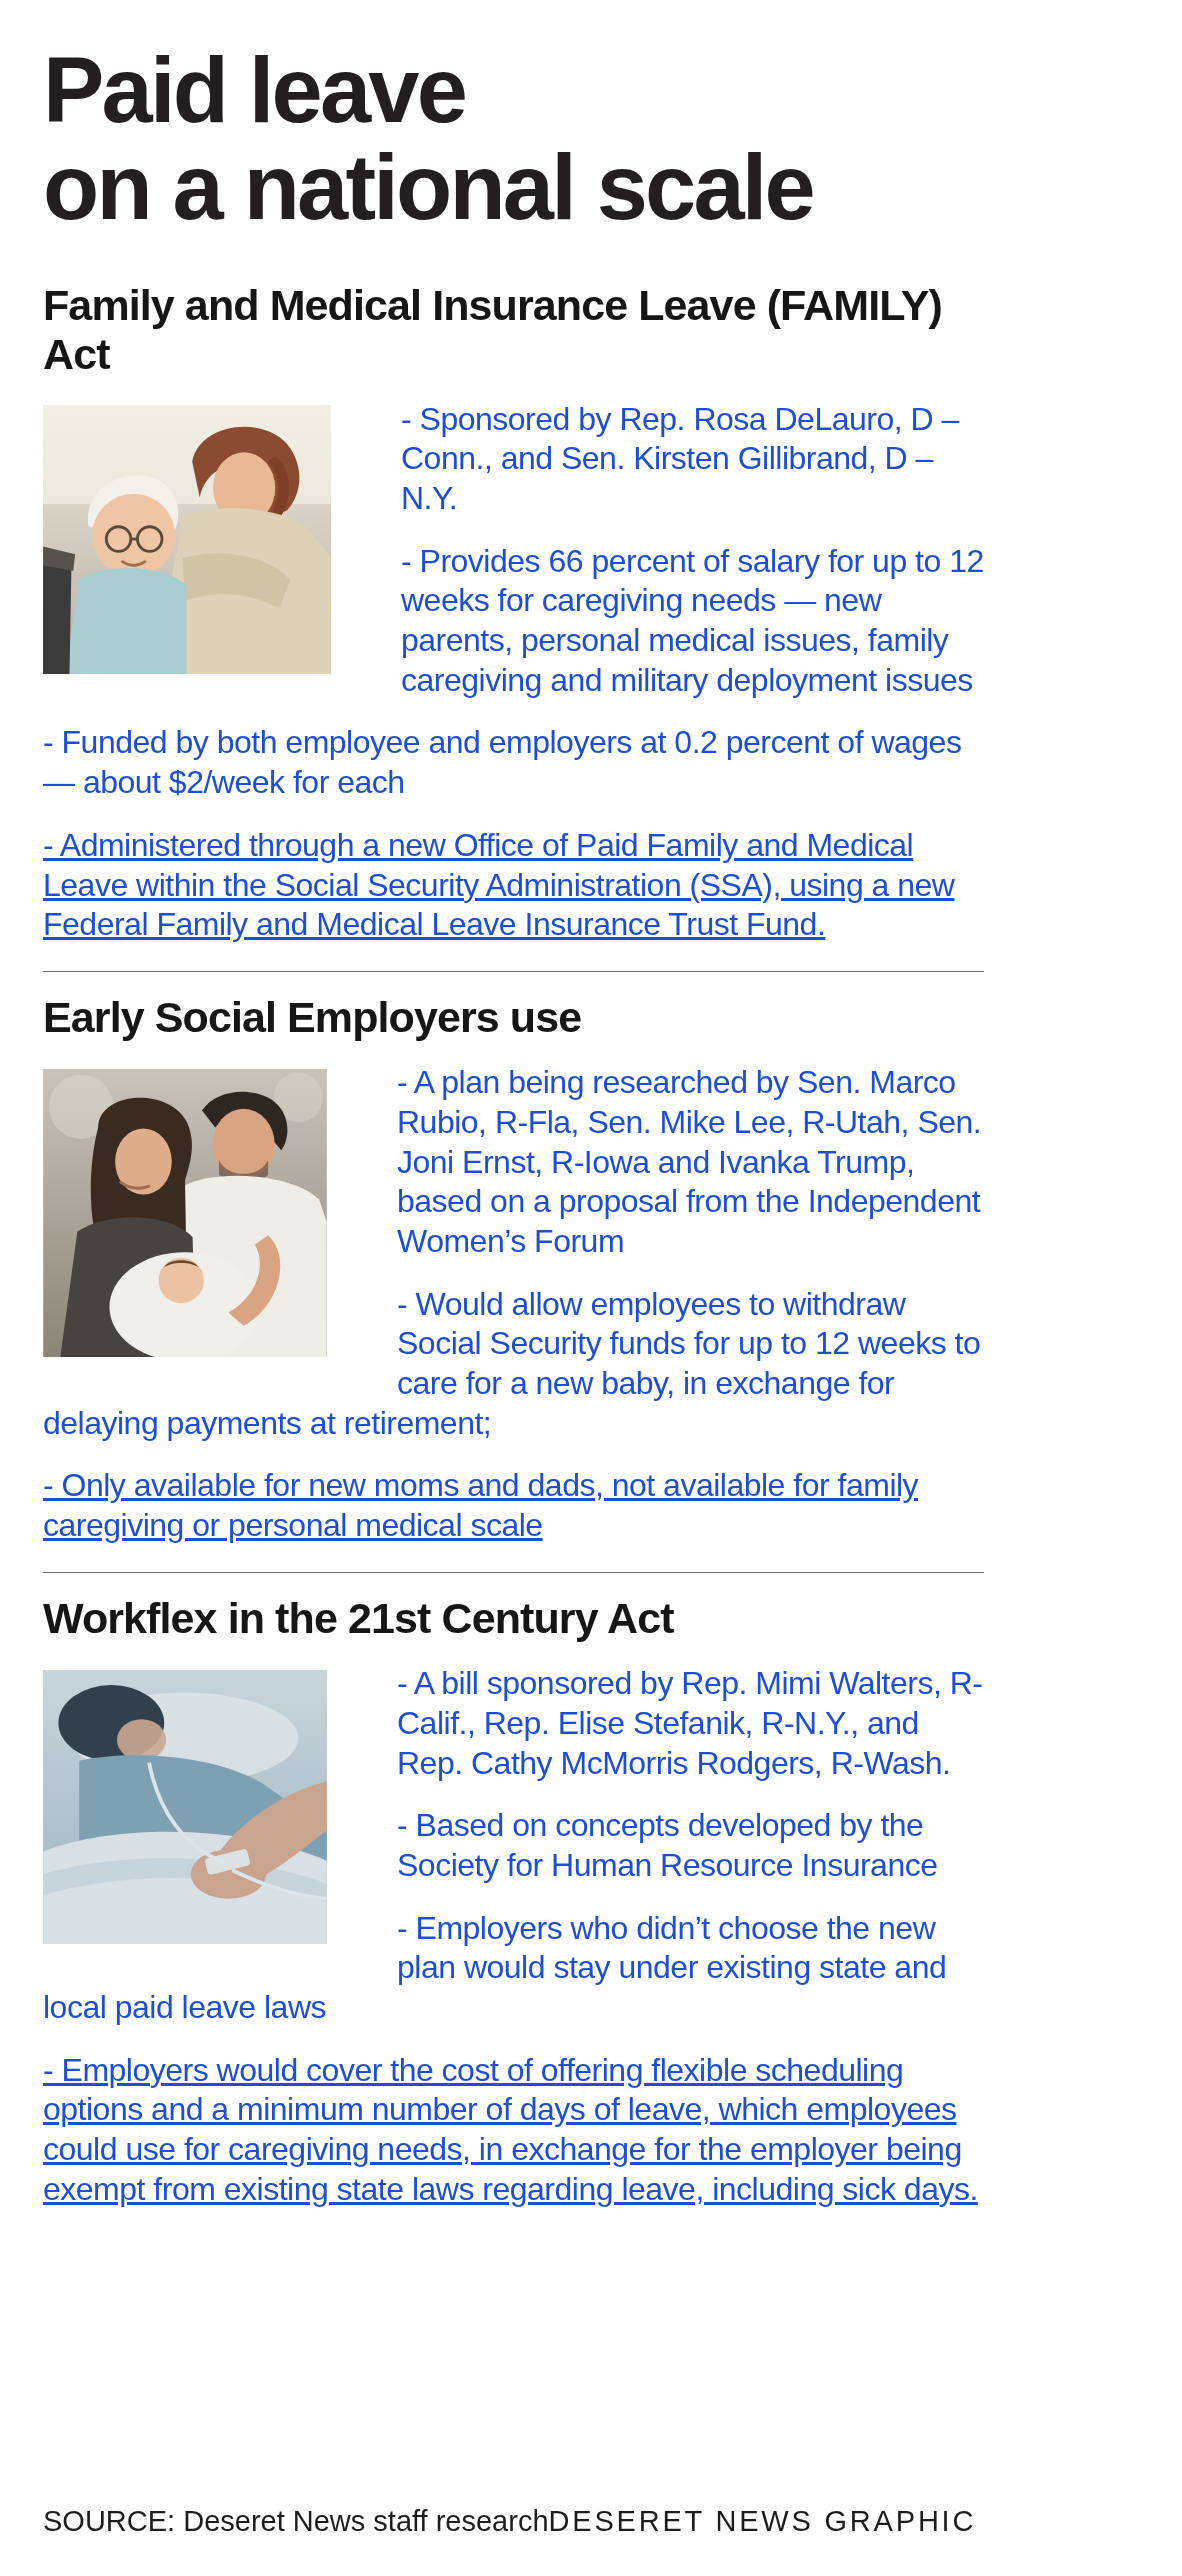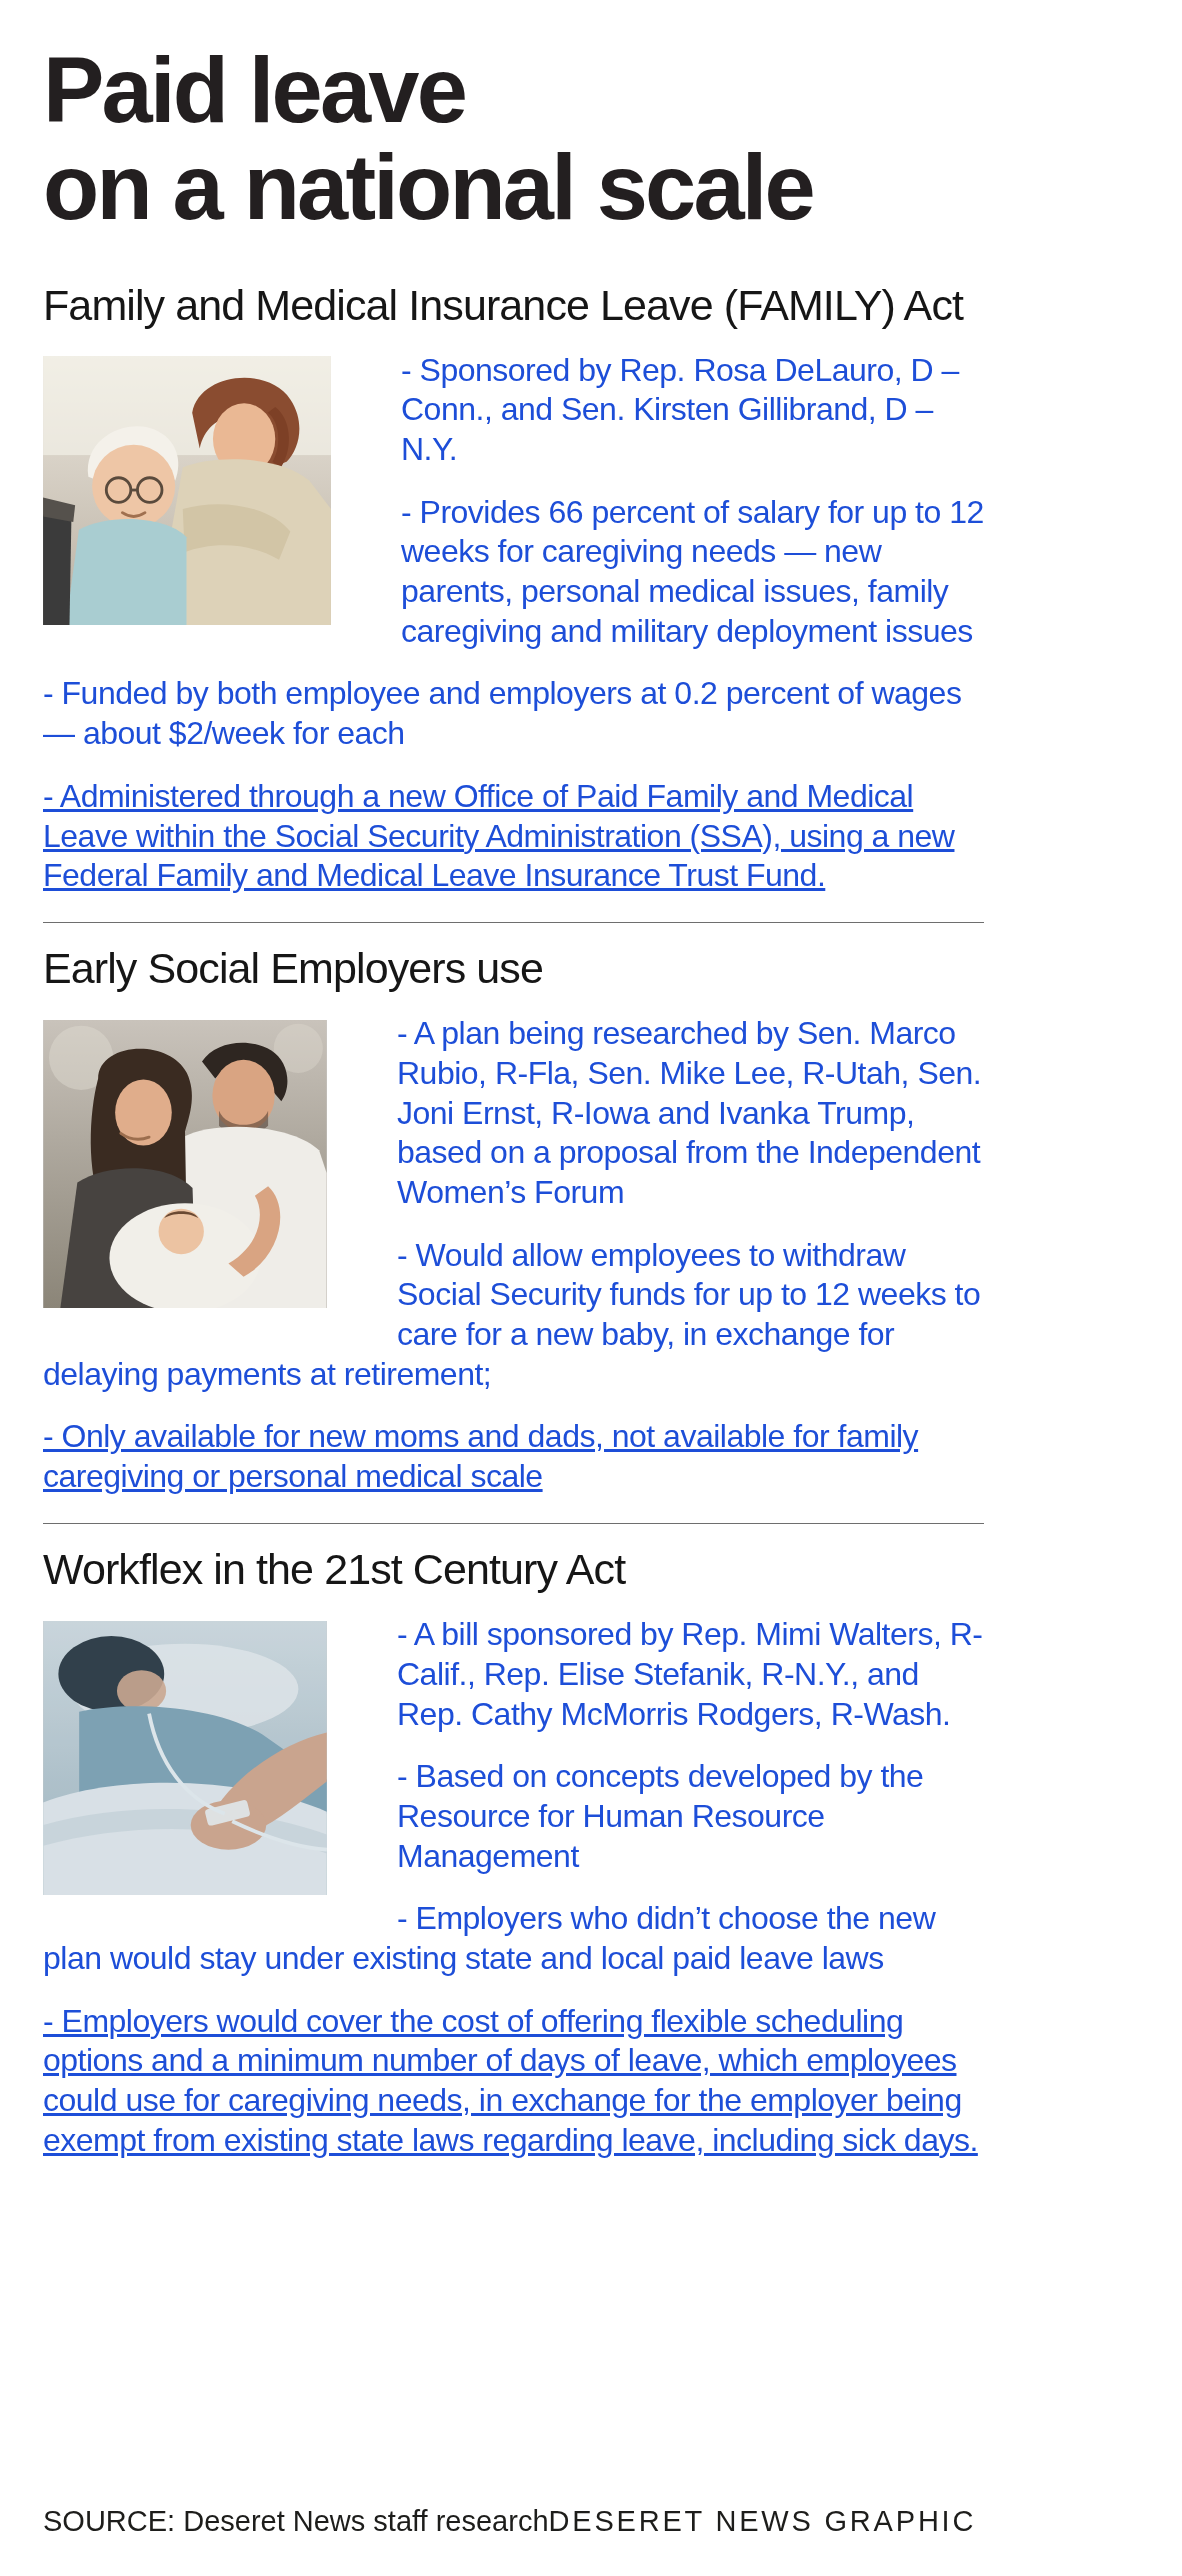--- a/index.html
+++ b/index.html
@@ -19,21 +19,21 @@
   h1.title {
     font-size: 92px;
     line-height: 1.05;
     font-weight: bold;
     letter-spacing: -2.8px;
     color: #231f20;
     margin-bottom: 24.6px;
   }
   h2.section-heading {
     font-size: 43px;
-    font-weight: normal;
+    font-weight: bold;
     letter-spacing: -0.9px;
     font-stretch: condensed;
     color: #161616;
     margin: 21px 0 21px 0;
   }
   section.topic { width: 100%; }
   section.topic::after { content: ""; display: block; clear: both; }
   .topic-body {
     font-size: 32px;
     line-height: 1.24;
@@ -179,21 +179,21 @@
 
           <path d="M300,118 C258,128 210,158 184,196 C174,212 180,228 196,232 C232,226 266,196 300,170 Z" fill="#d8a78a"></path>
           <ellipse cx="196" cy="216" rx="40" ry="26" fill="#d8a78a"></ellipse>
           <rect x="172" y="194" width="46" height="18" rx="4" fill="#f2f4f4" opacity="0.92" transform="rotate(-14 195 203)"></rect>
           <path d="M192,204 C150,188 122,150 112,98" fill="none" stroke="#eef3f5" stroke-width="4"></path>
           <path d="M200,212 C242,232 272,240 300,242" fill="none" stroke="#eef3f5" stroke-width="4"></path>
           <rect width="300" height="290" fill="#6f93a8" opacity="0.14"></rect>
         </svg>
       </span>
       <p>- A bill sponsored by Rep. Mimi Walters, R-Calif., Rep. Elise Stefanik, R-N.Y., and Rep. Cathy McMorris Rodgers, R-Wash.</p>
-      <p>- Based on concepts developed by the Resource for Human Resource Management</p>
+      <p>- Based on concepts developed by the Society for Human Resource Insurance</p>
       <p>- Employers who didn’t choose the new plan would stay under existing state and local paid leave laws</p>
       <p>- Employers would cover the cost of offering flexible scheduling options and a minimum number of days of leave, which employees could use for caregiving needs, in exchange for the employer being exempt from existing state laws regarding leave, including sick days.</p>
     </div>
   </section>
 
   <footer class="credits">
     <span class="credit-left">SOURCE: Deseret News staff research</span>
     <span class="credit-right">DESERET NEWS GRAPHIC</span>
   </footer>
 

